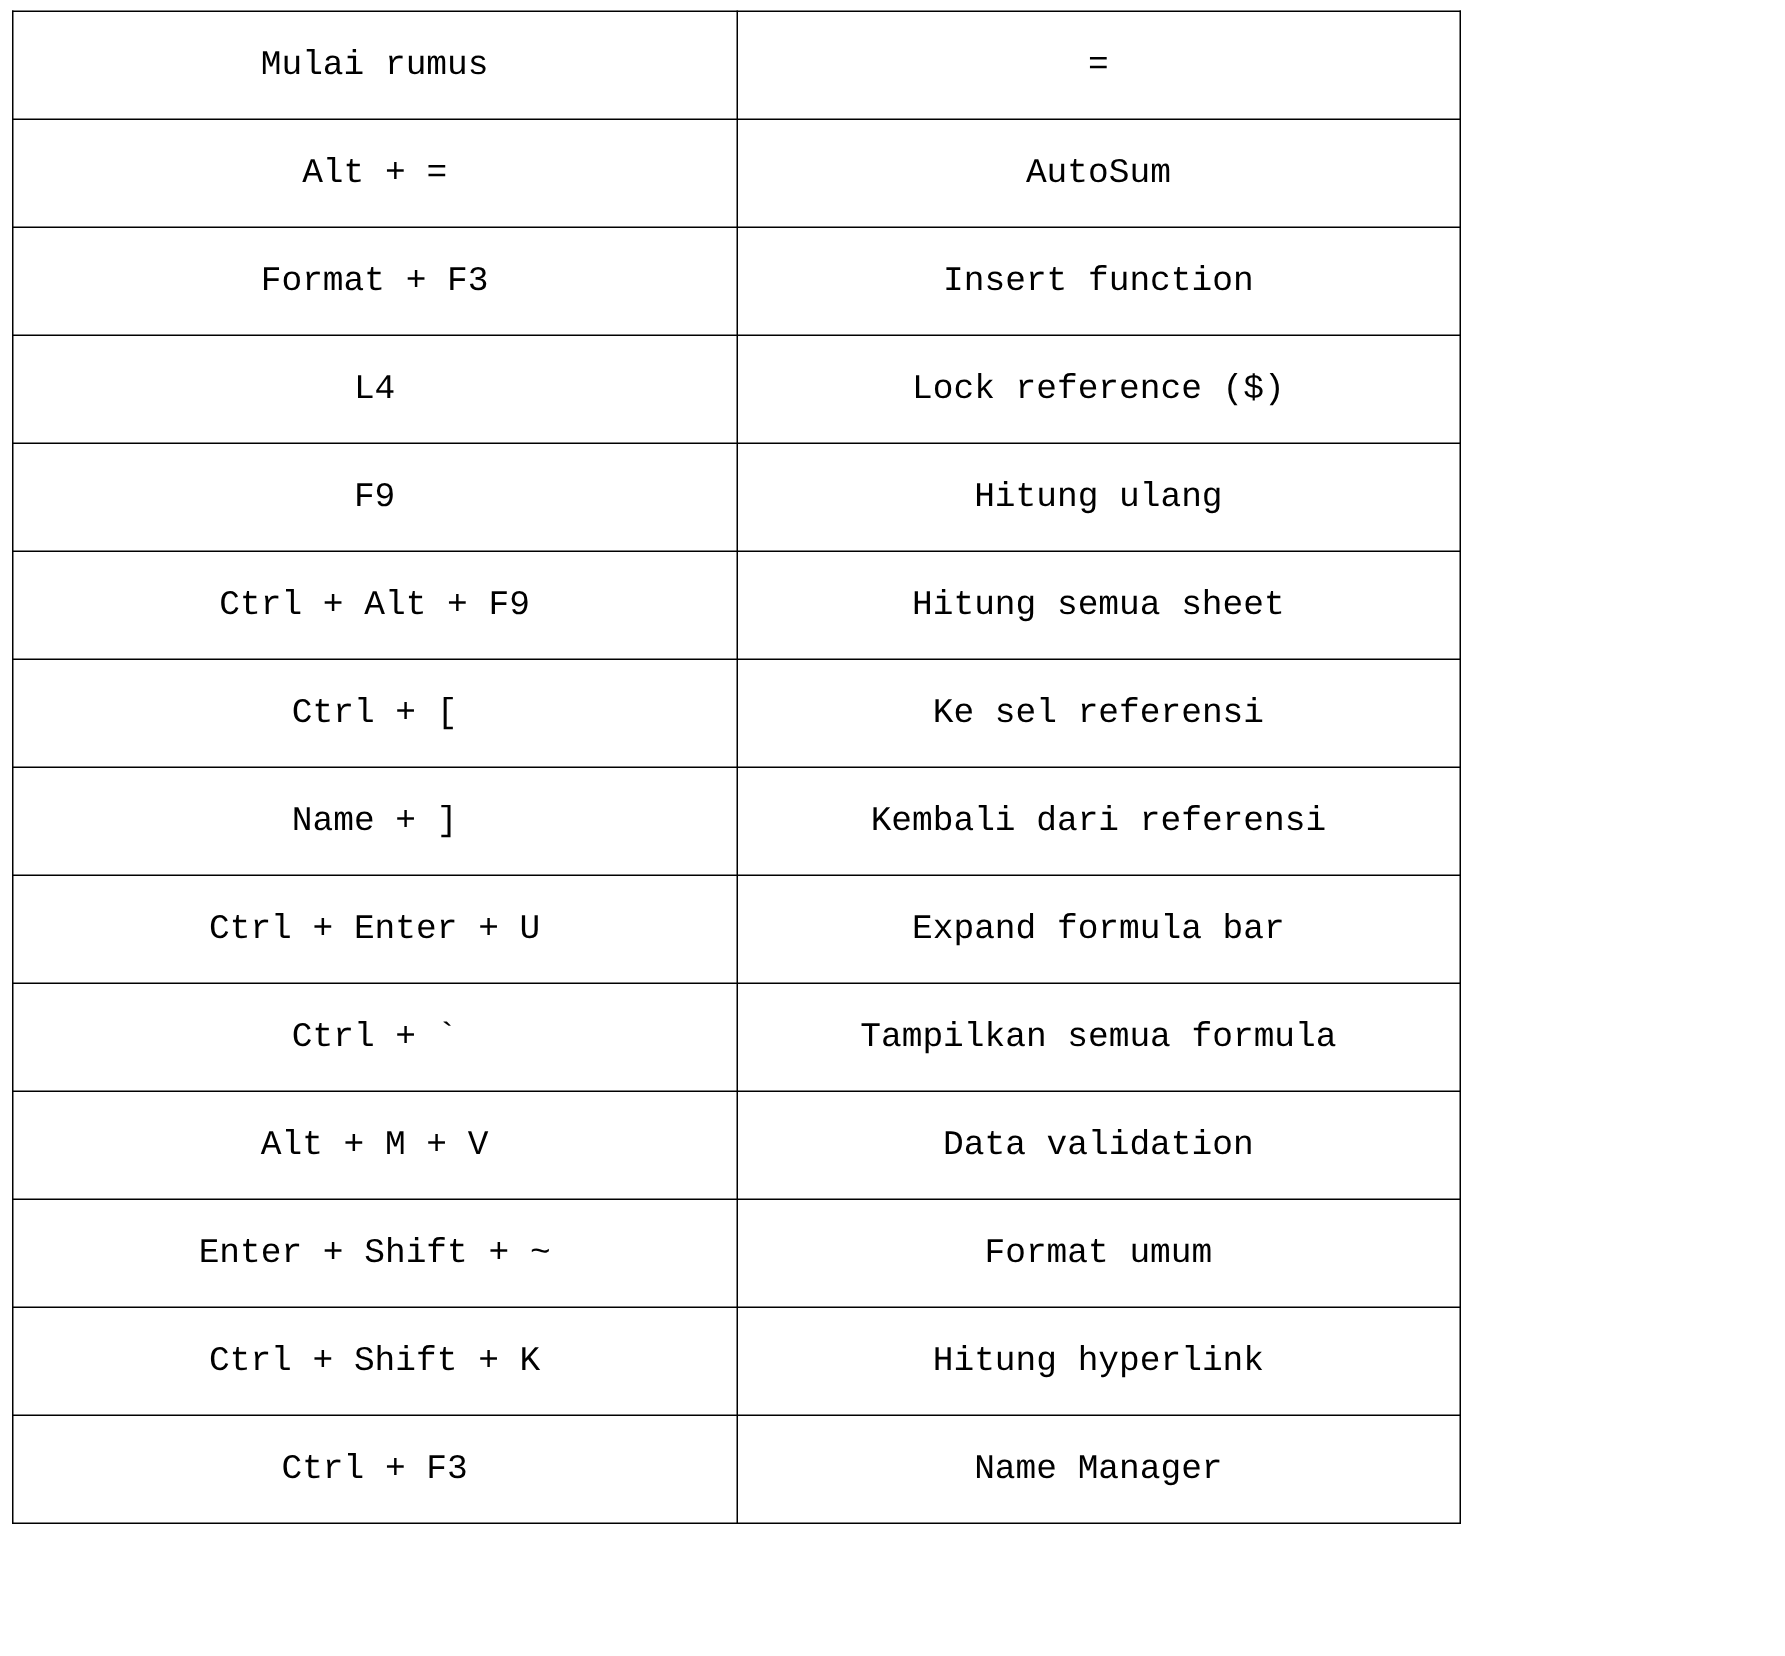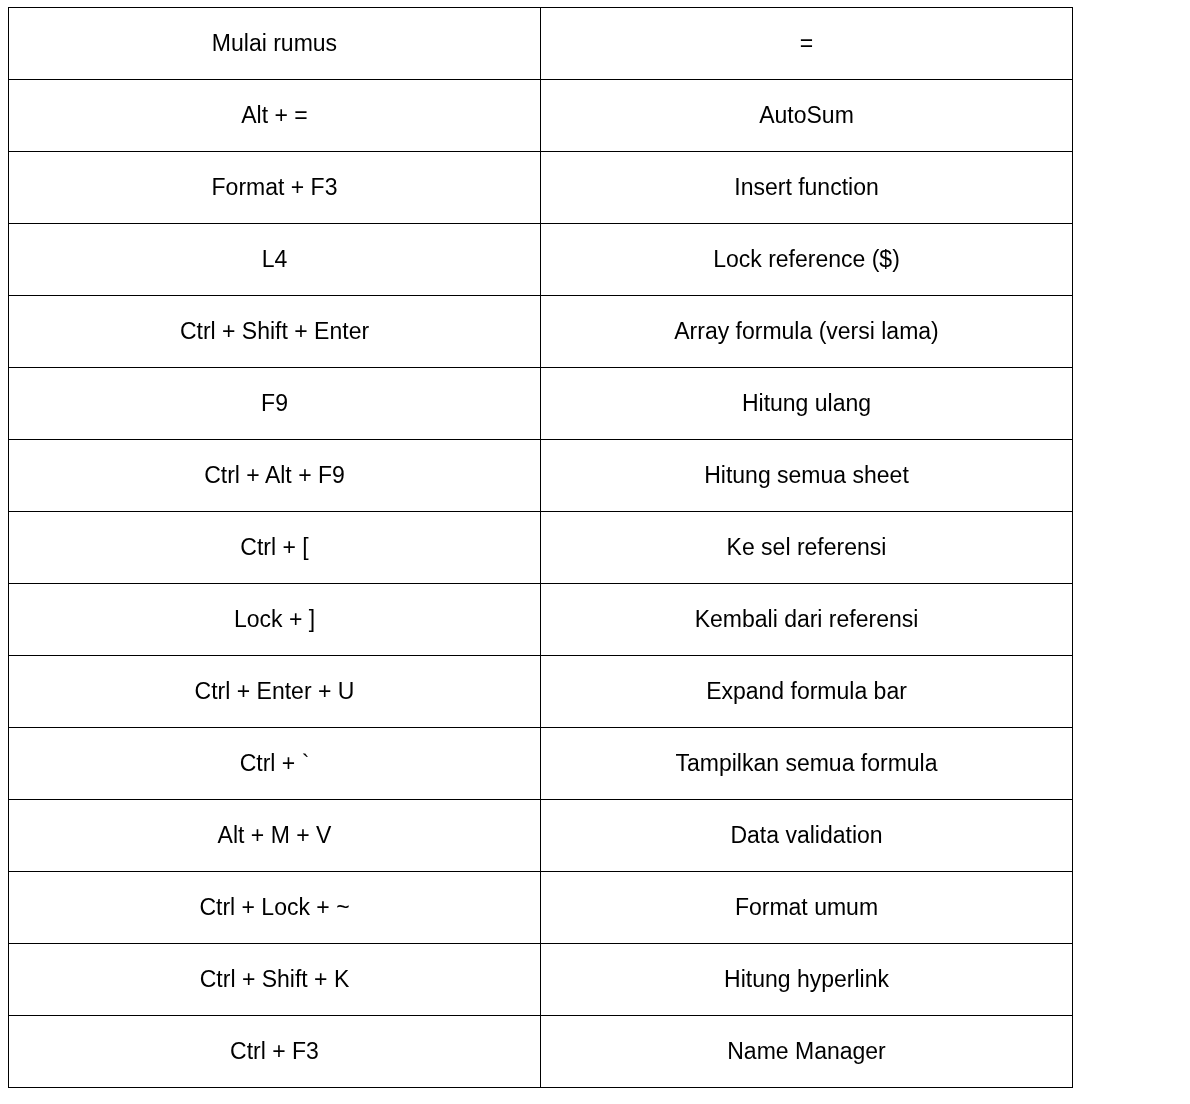--- a/index.html
+++ b/index.html
@@ -13,22 +13,23 @@
     font-family: "Liberation Sans", sans-serif;
     color: #000000;
     box-sizing: border-box;
   }
   .table-wrap {
     padding: 7px 8px;
     box-sizing: border-box;
   }
   table.shortcuts {
     border-collapse: collapse;
-    width: 1065px;
+    width: 966px;
     table-layout: fixed;
+    font-family: Liberation Mono, monospace;
   }
   table.shortcuts td {
     border: 1.5px solid #000000;
     height: 71px;
     text-align: center;
     vertical-align: middle;
     font-size: 23px;
     line-height: 1.2;
     padding: 0 10px;
     background: #ffffff;
@@ -56,53 +57,49 @@
         </tr>
         <tr>
           <td>Format + F3</td>
           <td>Insert function</td>
         </tr>
         <tr>
           <td>L4</td>
           <td>Lock reference ($)</td>
         </tr>
         <tr>
-          <td>Ctrl + Shift + Enter</td>
-          <td>Array formula (versi lama)</td>
-        </tr>
-        <tr>
           <td>F9</td>
           <td>Hitung ulang</td>
         </tr>
         <tr>
           <td>Ctrl + Alt + F9</td>
           <td>Hitung semua sheet</td>
         </tr>
         <tr>
           <td>Ctrl + [</td>
           <td>Ke sel referensi</td>
         </tr>
         <tr>
-          <td>Lock + ]</td>
+          <td>Name + ]</td>
           <td>Kembali dari referensi</td>
         </tr>
         <tr>
           <td>Ctrl + Enter + U</td>
           <td>Expand formula bar</td>
         </tr>
         <tr>
           <td>Ctrl + `</td>
           <td>Tampilkan semua formula</td>
         </tr>
         <tr>
           <td>Alt + M + V</td>
           <td>Data validation</td>
         </tr>
         <tr>
-          <td>Ctrl + Lock + ~</td>
+          <td>Enter + Shift + ~</td>
           <td>Format umum</td>
         </tr>
         <tr>
           <td>Ctrl + Shift + K</td>
           <td>Hitung hyperlink</td>
         </tr>
         <tr>
           <td>Ctrl + F3</td>
           <td>Name Manager</td>
         </tr>

